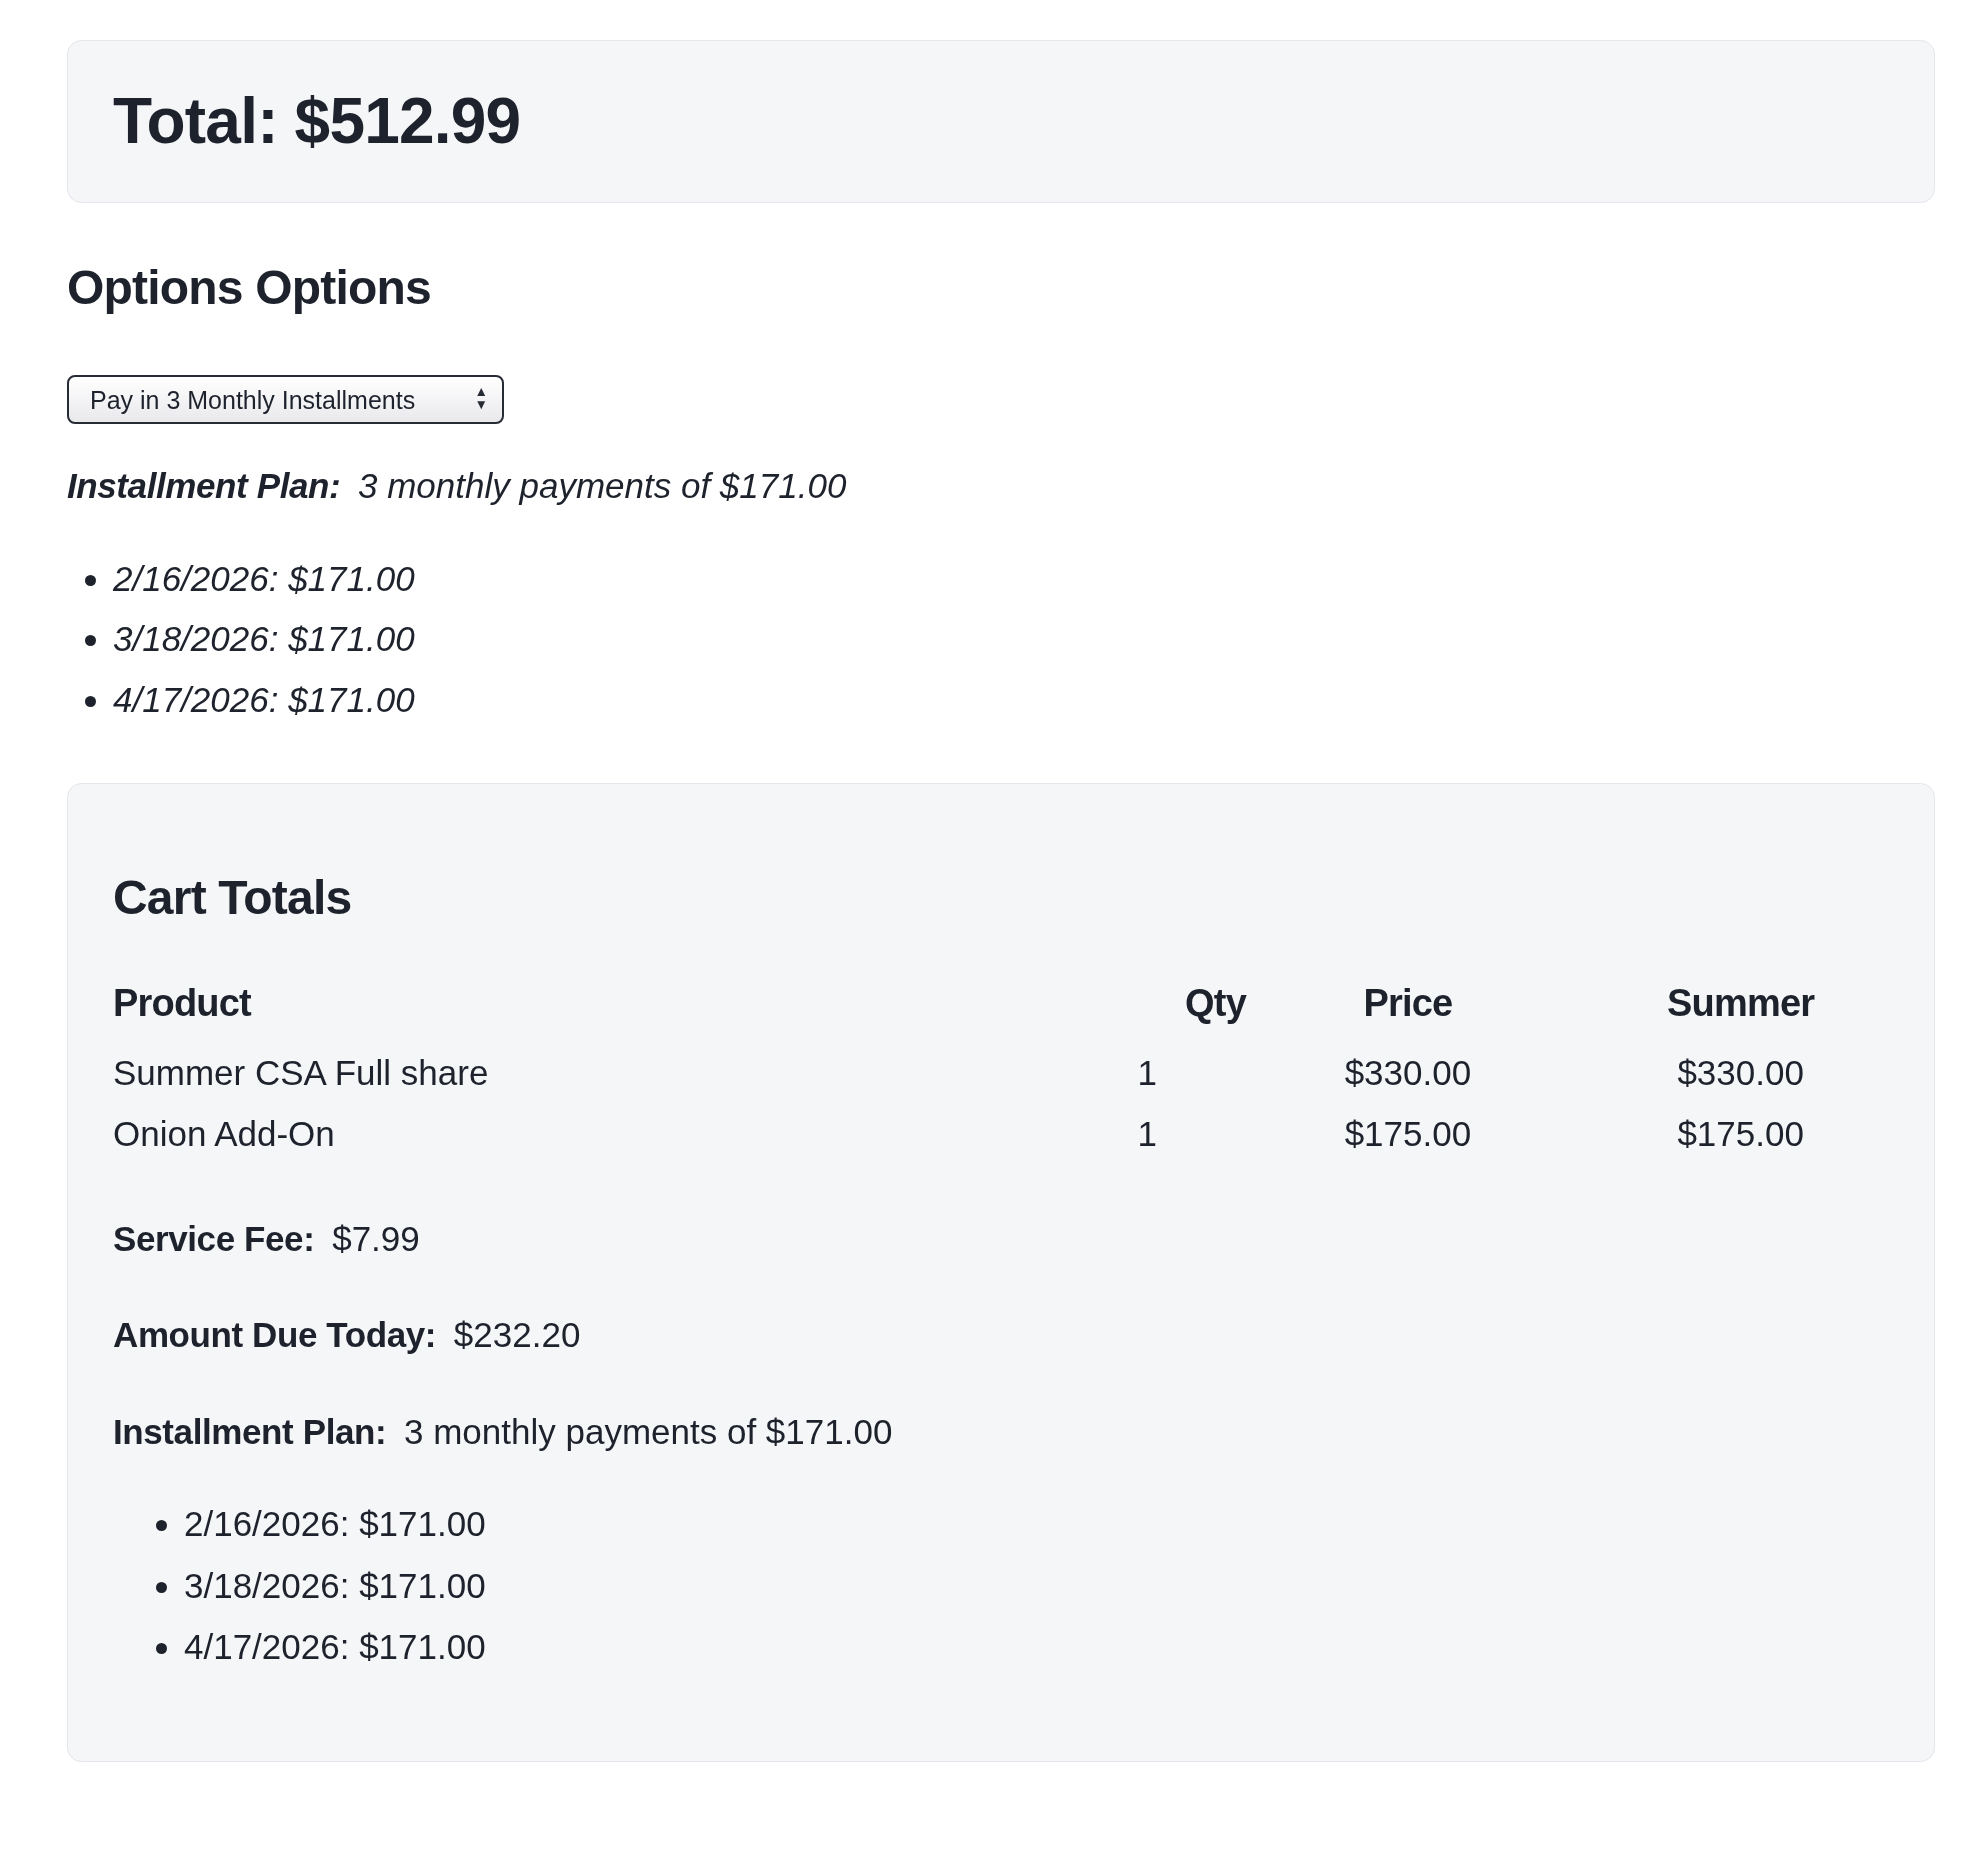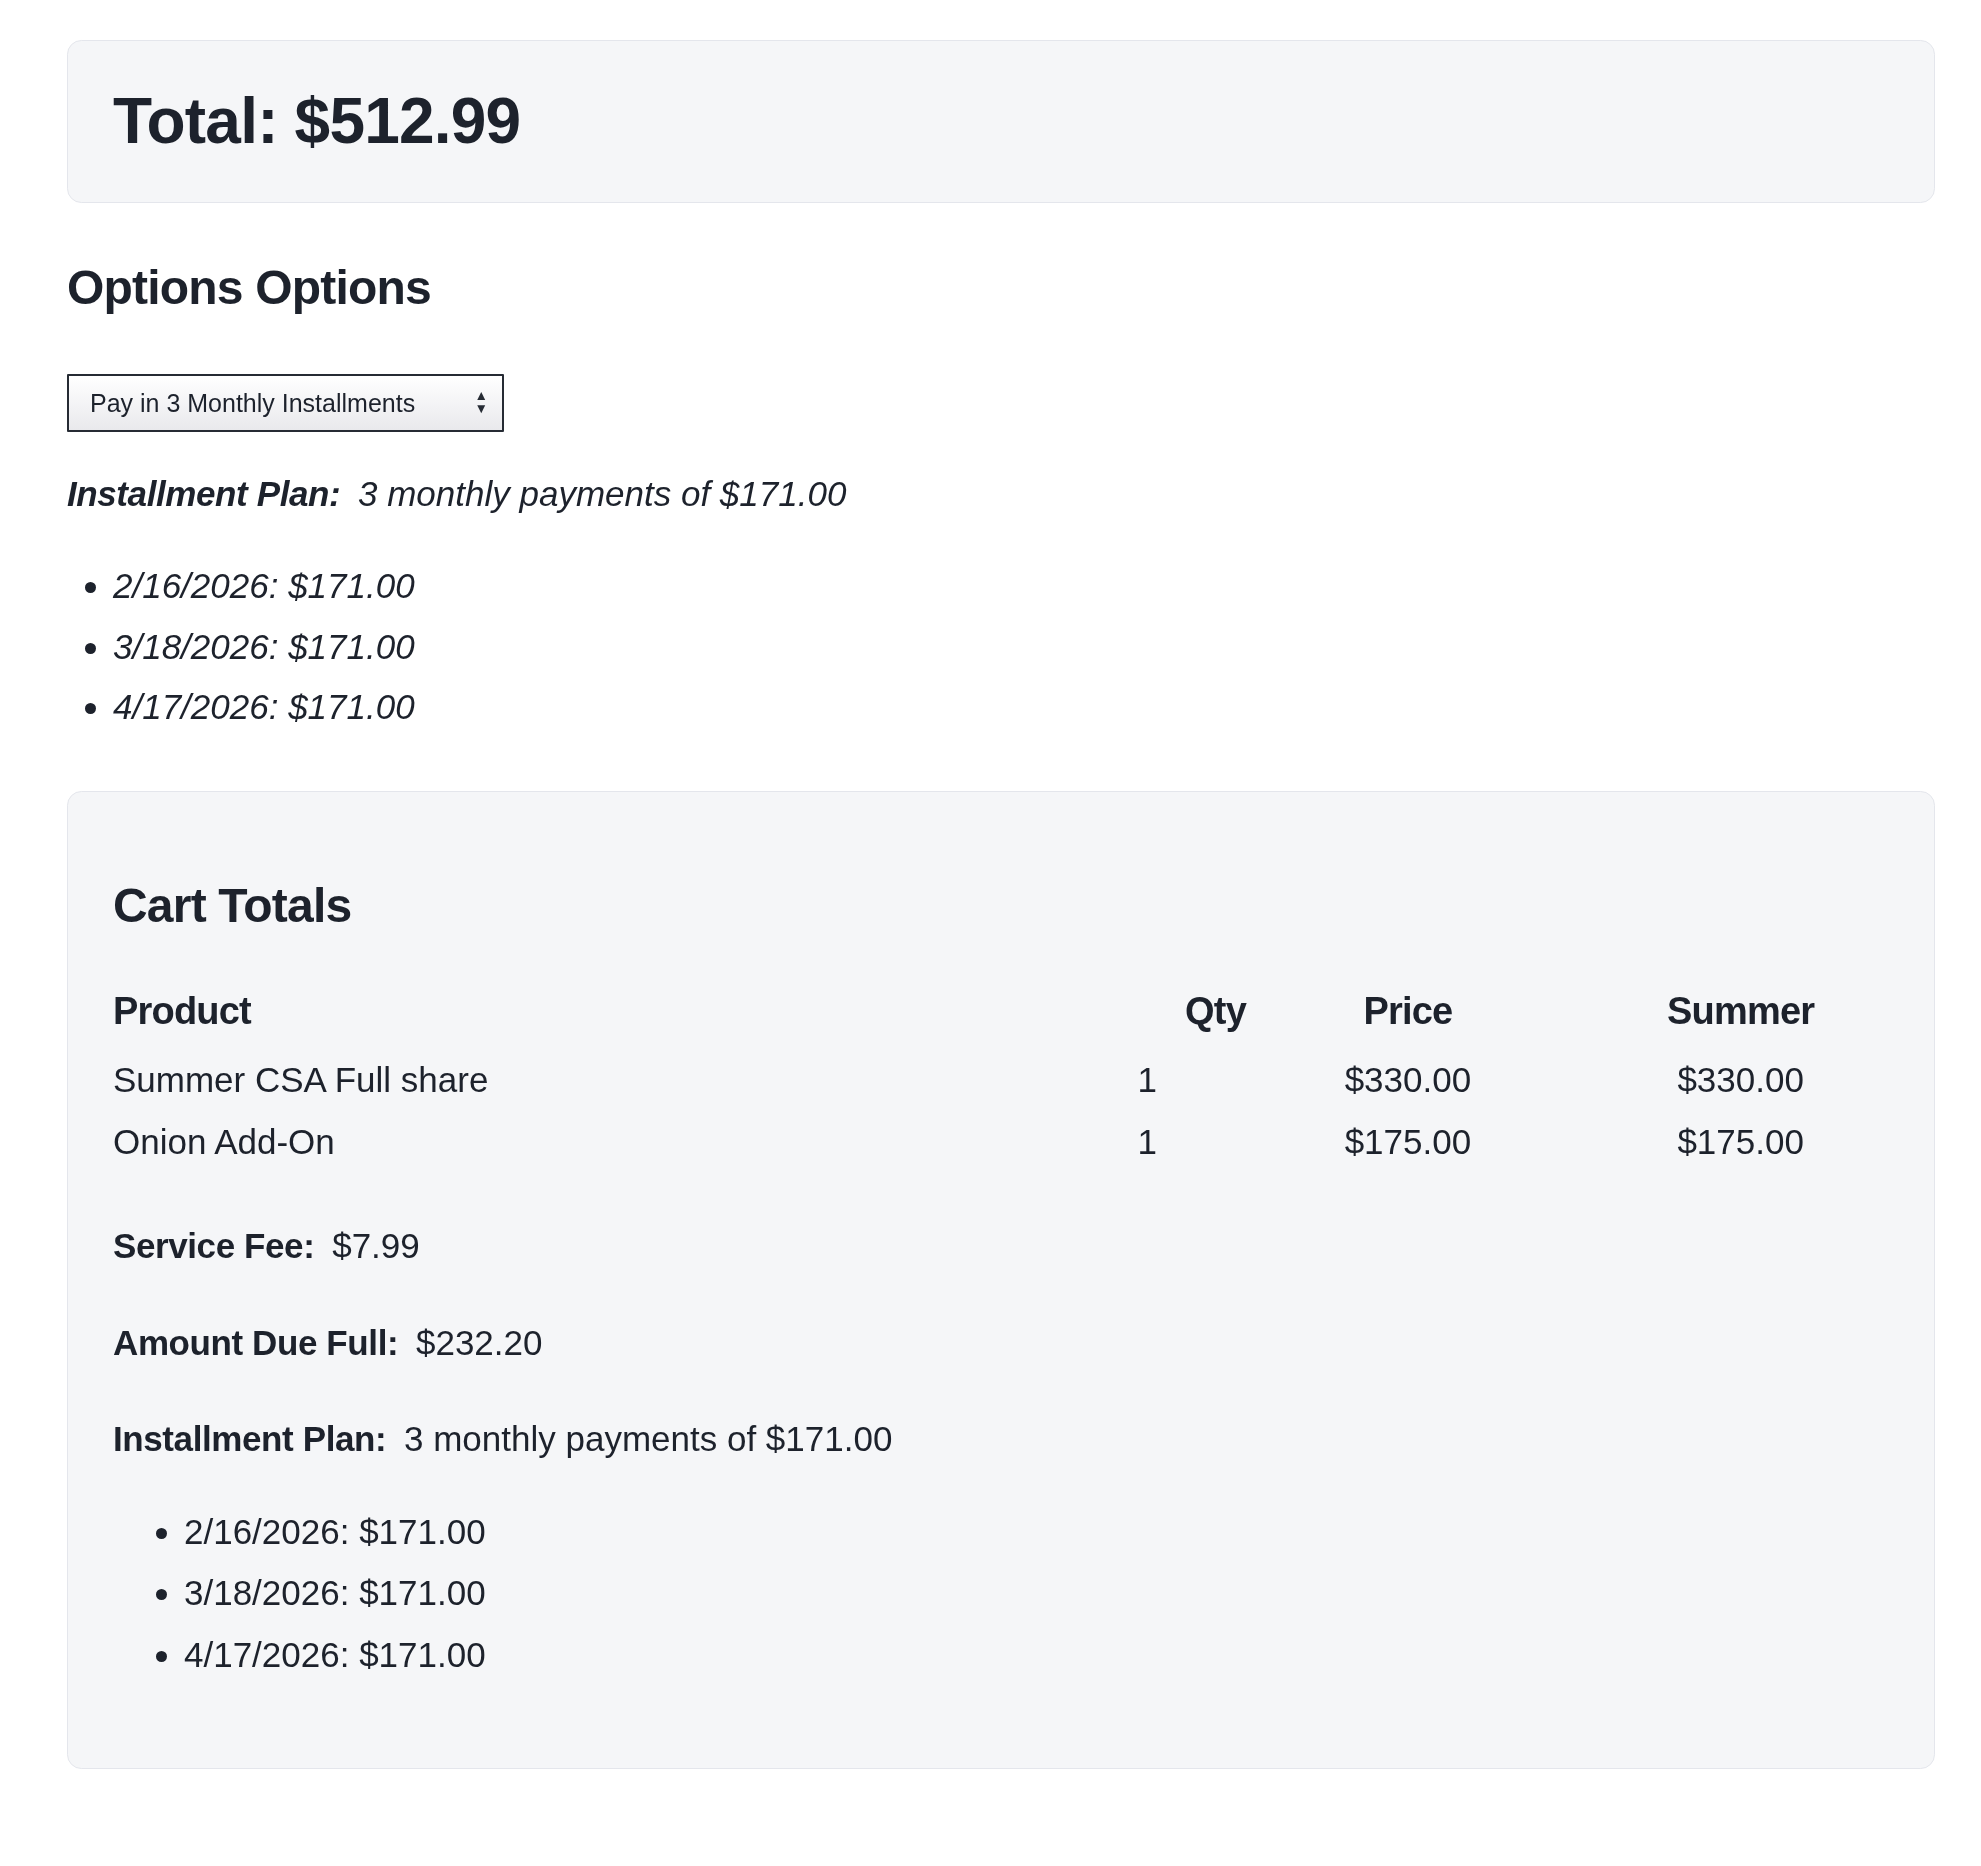--- a/index.html
+++ b/index.html
@@ -41,27 +41,27 @@
   
   .select-wrap {
     position: relative;
     display: inline-block;
     margin-top: 60px;
   }
   select.pay-select {
     appearance: none;
     -webkit-appearance: none;
     width: 437px;
-    height: 58px;
+    height: 49px;
     font-family: "Liberation Sans", "DejaVu Sans", sans-serif;
     font-size: 25px;
     color: #1d222c;
     padding: 0 56px 0 21px;
     border: 2.4px solid #262b34;
-    border-radius: 1px;
+    border-radius: 8px;
     background: linear-gradient(180deg, #ffffff 0%, #f3f3f5 55%, #e9e9ec 100%);
     cursor: pointer;
   }
   .arrows {
     position: absolute;
     right: 16px;
     top: 50%;
     transform: translateY(-50%);
     display: flex;
     flex-direction: column;
@@ -190,21 +190,21 @@
         <td>$175.00</td>
       </tr>
     </tbody>
   </table>
 
   <p class="sum">
     <strong>Service Fee:</strong>
     <span>$7.99</span>
   </p>
   <p class="sum">
-    <strong>Amount Due Full:</strong>
+    <strong>Amount Due Today:</strong>
     <span>$232.20</span>
   </p>
   <p class="sum">
     <strong>Installment Plan:</strong>
     <span>3 monthly payments of $171.00</span>
   </p>
 
   <ul class="card-list">
     <li>2/16/2026: $171.00</li>
     <li>3/18/2026: $171.00</li>

